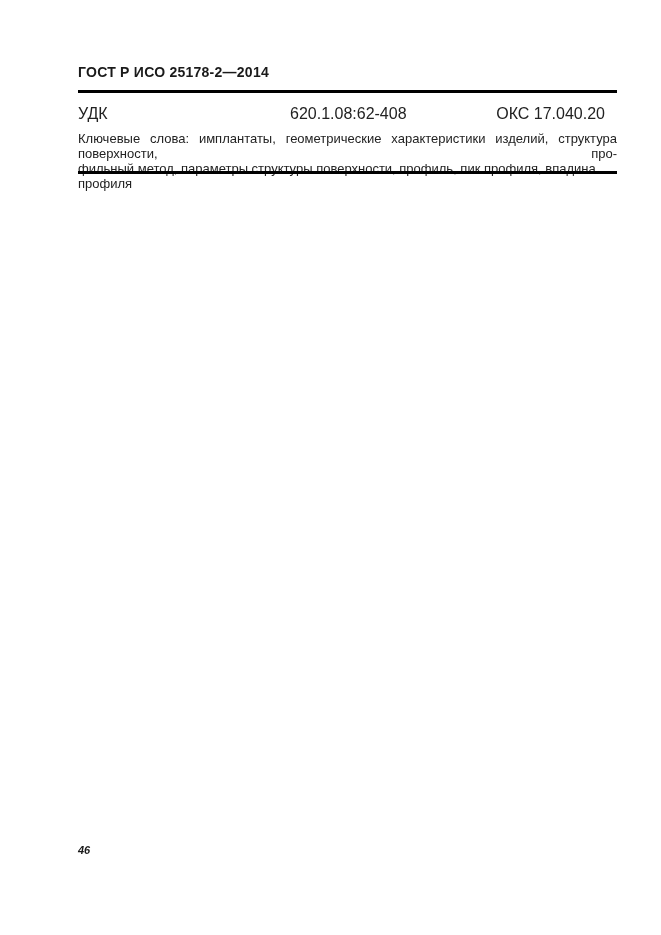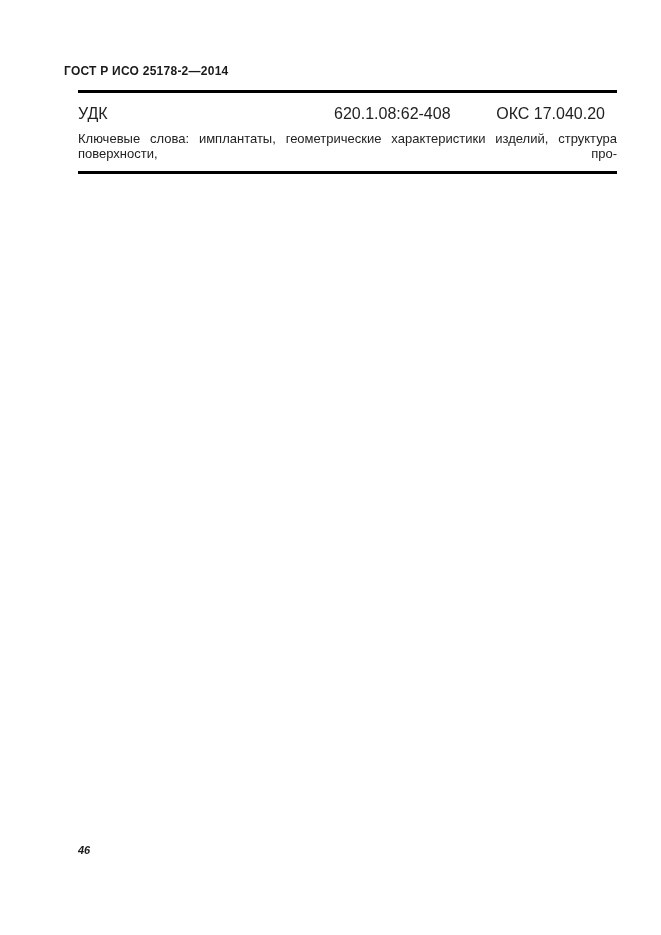--- a/index.html
+++ b/index.html
@@ -12,23 +12,23 @@
     color: #1c1c1c;
   }
   .page {
     position: relative;
     width: 661px;
     height: 935px;
     background: #ffffff;
   }
   .doc-header {
     position: absolute;
-    left: 64px;
+    left: 78px;
     top: 64px;
-    font-size: 12px;
+    font-size: 14px;
     font-weight: bold;
     letter-spacing: 0.25px;
     color: #1a1a1a;
     white-space: nowrap;
   }
   .rule {
     position: absolute;
     left: 78px;
     width: 539px;
     height: 3px;
@@ -47,21 +47,20 @@
   }
   .udk-label {
     position: absolute;
     left: 0;
     top: 0;
   }
   .udk-value {
     position: absolute;
     left: 212px;
     top: 0;
-    margin-left: 44px;
   }
   .oks-value {
     position: absolute;
     right: 12px;
     top: 0;
   }
   .keywords {
     position: absolute;
     left: 78px;
     top: 131px;
@@ -98,19 +97,20 @@
   <div class="rule rule-top"></div>
 
   <div class="class-row">
     <span class="udk-label">УДК</span>
     <span class="udk-value">620.1.08:62-408</span>
     <span class="oks-value">ОКС 17.040.20</span>
   </div>
 
   <div class="keywords">
     <div class="line-justified">Ключевые слова: имплантаты, геометрические характеристики изделий, структура поверхности, про-</div>
+    <div class="line-normal">фильный метод, параметры структуры поверхности, профиль, пик профиля, впадина профиля</div>
   </div>
 
   <div class="rule rule-bottom"></div>
 
   <div class="page-number">46</div>
 
 </div>
 
 </body></html>

